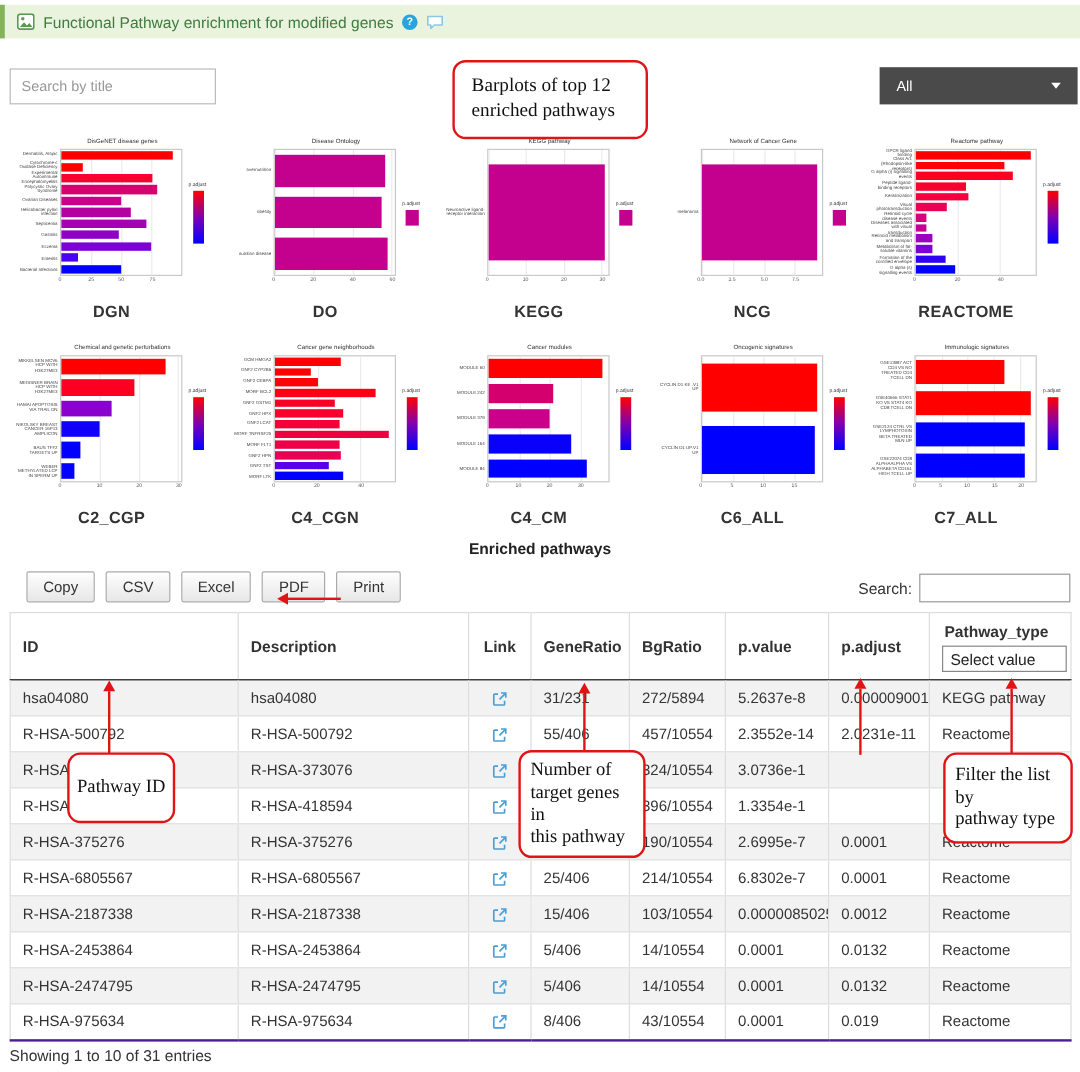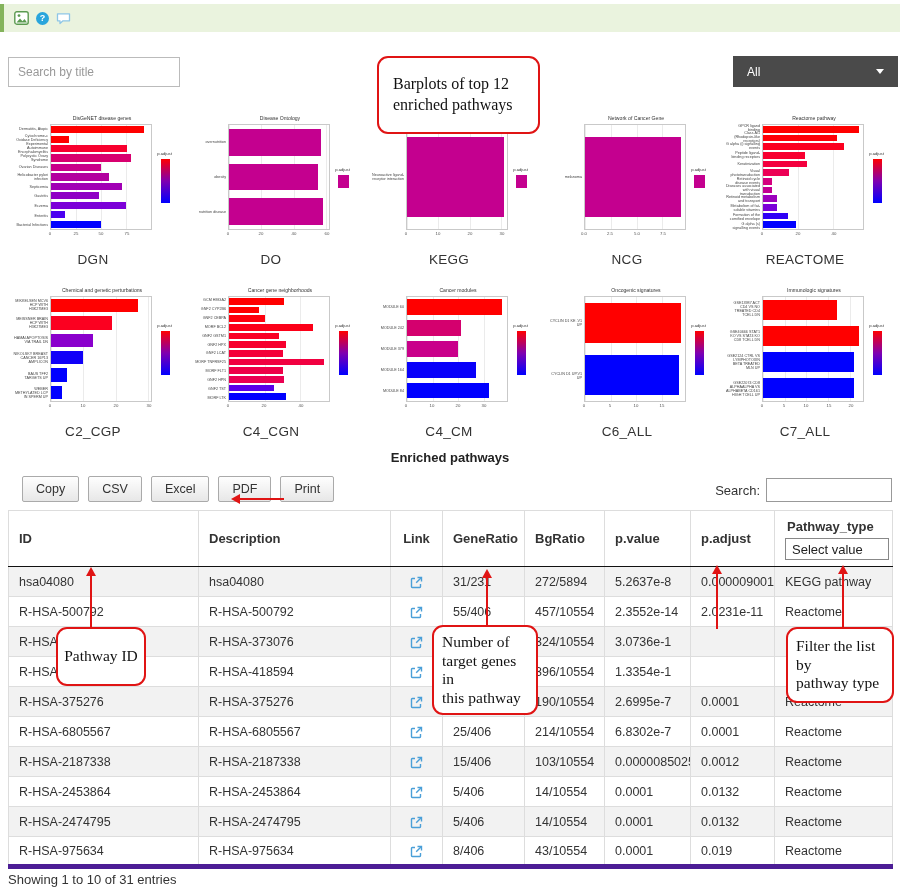--- a/index.html
+++ b/index.html
@@ -20,21 +20,21 @@
   .search-box input::placeholder{color:#999;}
   .search-box svg{margin-right:8px;}
   .dropdown-all{position:absolute;left:733px;top:56px;width:165px;height:31px;background:#4a4a4a;color:#fff;
           font-size:12px;display:flex;align-items:center;padding:0 14px;box-sizing:border-box;cursor:pointer;}
   .dropdown-all .caret{margin-left:auto;width:0;height:0;border-left:4px solid transparent;border-right:4px solid transparent;border-top:5px solid #fff;}
 
   
   .callout{position:absolute;background:#fff;border:2px solid #e01414;border-radius:11px;
           font-family:"Liberation Serif",serif;font-size:15.5px;line-height:1.2;color:#111;white-space:pre-line;
           padding:8px 10px;box-sizing:border-box;z-index:30;}
-  .callout-barplots{left:377px;top:56px;width:163px;padding:16px 14px;font-size:16px;line-height:1.3;}
+  .callout-barplots{left:377px;top:50px;width:163px;padding:10px 14px;font-size:16px;line-height:1.3;}
   .arrow-v{position:absolute;width:2px;background:#e01414;z-index:29;}
   .arrow-h{position:absolute;height:2px;background:#e01414;z-index:29;}
   .ah-up{position:absolute;width:0;height:0;border-left:5px solid transparent;border-right:5px solid transparent;border-bottom:9px solid #e01414;z-index:29;}
   .ah-left{position:absolute;width:0;height:0;border-top:5px solid transparent;border-bottom:5px solid transparent;border-right:9px solid #e01414;z-index:29;}
 
   
   .plots-row{position:absolute;left:8px;width:884px;display:flex;gap:8px;}
   #plots-row-1{top:115px;} #plots-row-2{top:287px;}
   .plot-card{width:170px;cursor:pointer;}
   .plot-title{height:9px;text-align:center;font-size:6px;transform:scale(.85);color:#333;margin-left:18px;}
@@ -44,21 +44,21 @@
         transform:translateY(-50%) scale(.62);transform-origin:100% 50%;}
   .plot-panel{flex:1;position:relative;border:1px solid #c9c9c9;background:#fff;overflow:hidden;}
   .gridline{position:absolute;top:0;bottom:0;width:1px;background:#ebebeb;}
   .bar{position:absolute;left:0;}
   .plot-legend{width:26px;display:flex;flex-direction:column;align-items:center;justify-content:center;}
   .legend-title{font-size:6px;transform:scale(.7);color:#333;margin-bottom:2px;}
   .legend-grad{width:9px;height:44px;background:linear-gradient(#ff0000,#8000b0,#0000ff);}
   .legend-swatch{width:11px;height:13px;}
   .plot-xaxis{position:relative;height:9px;margin-left:42px;margin-right:26px;}
   .xtick{position:absolute;top:1px;font-size:6px;color:#555;transform:translateX(-50%) scale(.72);transform-origin:50% 0;}
-  .plot-caption{text-align:center;font-weight:400;font-size:13.5px;color:#333;margin-top:13px;letter-spacing:.3px;}
+  .plot-caption{text-align:center;font-weight:700;font-size:13.5px;color:#333;margin-top:13px;letter-spacing:.3px;}
 
   
   .table-section{position:absolute;left:0;top:448px;width:900px;height:445px;}
   .table-heading{position:absolute;left:0;top:2px;width:100%;text-align:center;font-weight:700;font-size:13px;color:#222;}
   .dt-buttons{position:absolute;left:8px;top:28px;display:flex;gap:9px;padding-left:14px;}
   .dt-btn{border:1px solid #aaa;background:linear-gradient(#fefefe,#e7e7e7);border-radius:2px;
           padding:5px 13px;font-size:12.5px;color:#333;cursor:pointer;font-family:inherit;}
   .dt-search{position:absolute;right:8px;top:30px;display:flex;align-items:center;font-size:13px;color:#333;}
   .dt-search input{width:126px;height:24px;border:1px solid #999;margin-left:6px;box-sizing:border-box;outline:none;padding:0 5px;font-size:12px;}
 
@@ -66,21 +66,21 @@
           font-size:12.5px;color:#333;border-left:1px solid #ddd;border-right:1px solid #ddd;border-top:1px solid #ddd;}
   table.dt th{height:56px;text-align:left;vertical-align:middle;padding:0 10px;font-size:13px;font-weight:700;
           border-left:1px solid #ddd;border-bottom:1px solid #111;box-sizing:border-box;}
   table.dt th.center{text-align:center;}
   table.dt th:first-child{border-left:none;}
   table.dt td{height:30px;padding:0 10px;border-left:1px solid #ddd;border-bottom:1px solid #ddd;box-sizing:border-box;
           overflow:hidden;white-space:nowrap;}
   table.dt td:first-child{border-left:none;}
   table.dt tr.odd td{background:#f2f2f2;}
   table.dt td.center{text-align:center;padding:0;}
-  table.dt tr:last-child td{border-bottom:5px solid #4c1d95;}
+  table.dt tr:last-child td{border-bottom:2px solid #4c1d95;}
   .ptype-th{padding-top:5px !important;vertical-align:top !important;}
   .ptype-label{font-weight:700;font-size:13px;margin:3px 0 4px 2px;}
   .select-box{border:1px solid #888;height:22px;line-height:22px;padding:0 6px;font-weight:400;font-size:13px;
           color:#222;background:#fff;cursor:pointer;width:104px;box-sizing:border-box;}
 
   .dt-info{position:absolute;left:8px;top:424px;font-size:13px;color:#333;}
   .dt-paginate{position:absolute;right:10px;top:418px;display:flex;align-items:center;font-size:13px;font-weight:700;color:#333;}
   .pg-prev{color:#777;margin-right:20px;cursor:pointer;}
   .pg-num{margin:0 9px;cursor:pointer;}
   .pg-num.active{border:1px solid #aaa;background:linear-gradient(#fff,#dcdcdc);border-radius:3px;
@@ -95,20 +95,21 @@
 <div class="page">
 
   <div class="topbar">
     <span style="display:flex;">
       <svg width="15" height="14" viewBox="0 0 15 14">
           <rect x="0.8" y="0.8" width="13.4" height="12.4" rx="2" fill="#ffffff" stroke="#5a9a4f" stroke-width="1.4"></rect>
           <circle cx="5" cy="4.6" r="1.4" fill="#5a9a4f"></circle>
           <path d="M2.5 11.5l3.5-4 2.5 2.8 2-2.2 2.5 3.4z" fill="#5a9a4f"></path>
         </svg>
     </span>
+    <span class="topbar-title">Functional Pathway enrichment for modified genes</span>
     <span class="help-badge">?</span>
     <span style="display:flex;cursor:pointer;">
       <svg width="15" height="13" viewBox="0 0 15 13">
           <path d="M1.5 1.8h12v7h-6.5L4 11.6V8.8H1.5z" fill="#fff" stroke="#8ec6e6" stroke-width="1.3" stroke-linejoin="round"></path>
         </svg>
     </span>
   </div>
 
   <div class="search-box">
     <input type="text" placeholder="Search by title" style="">

